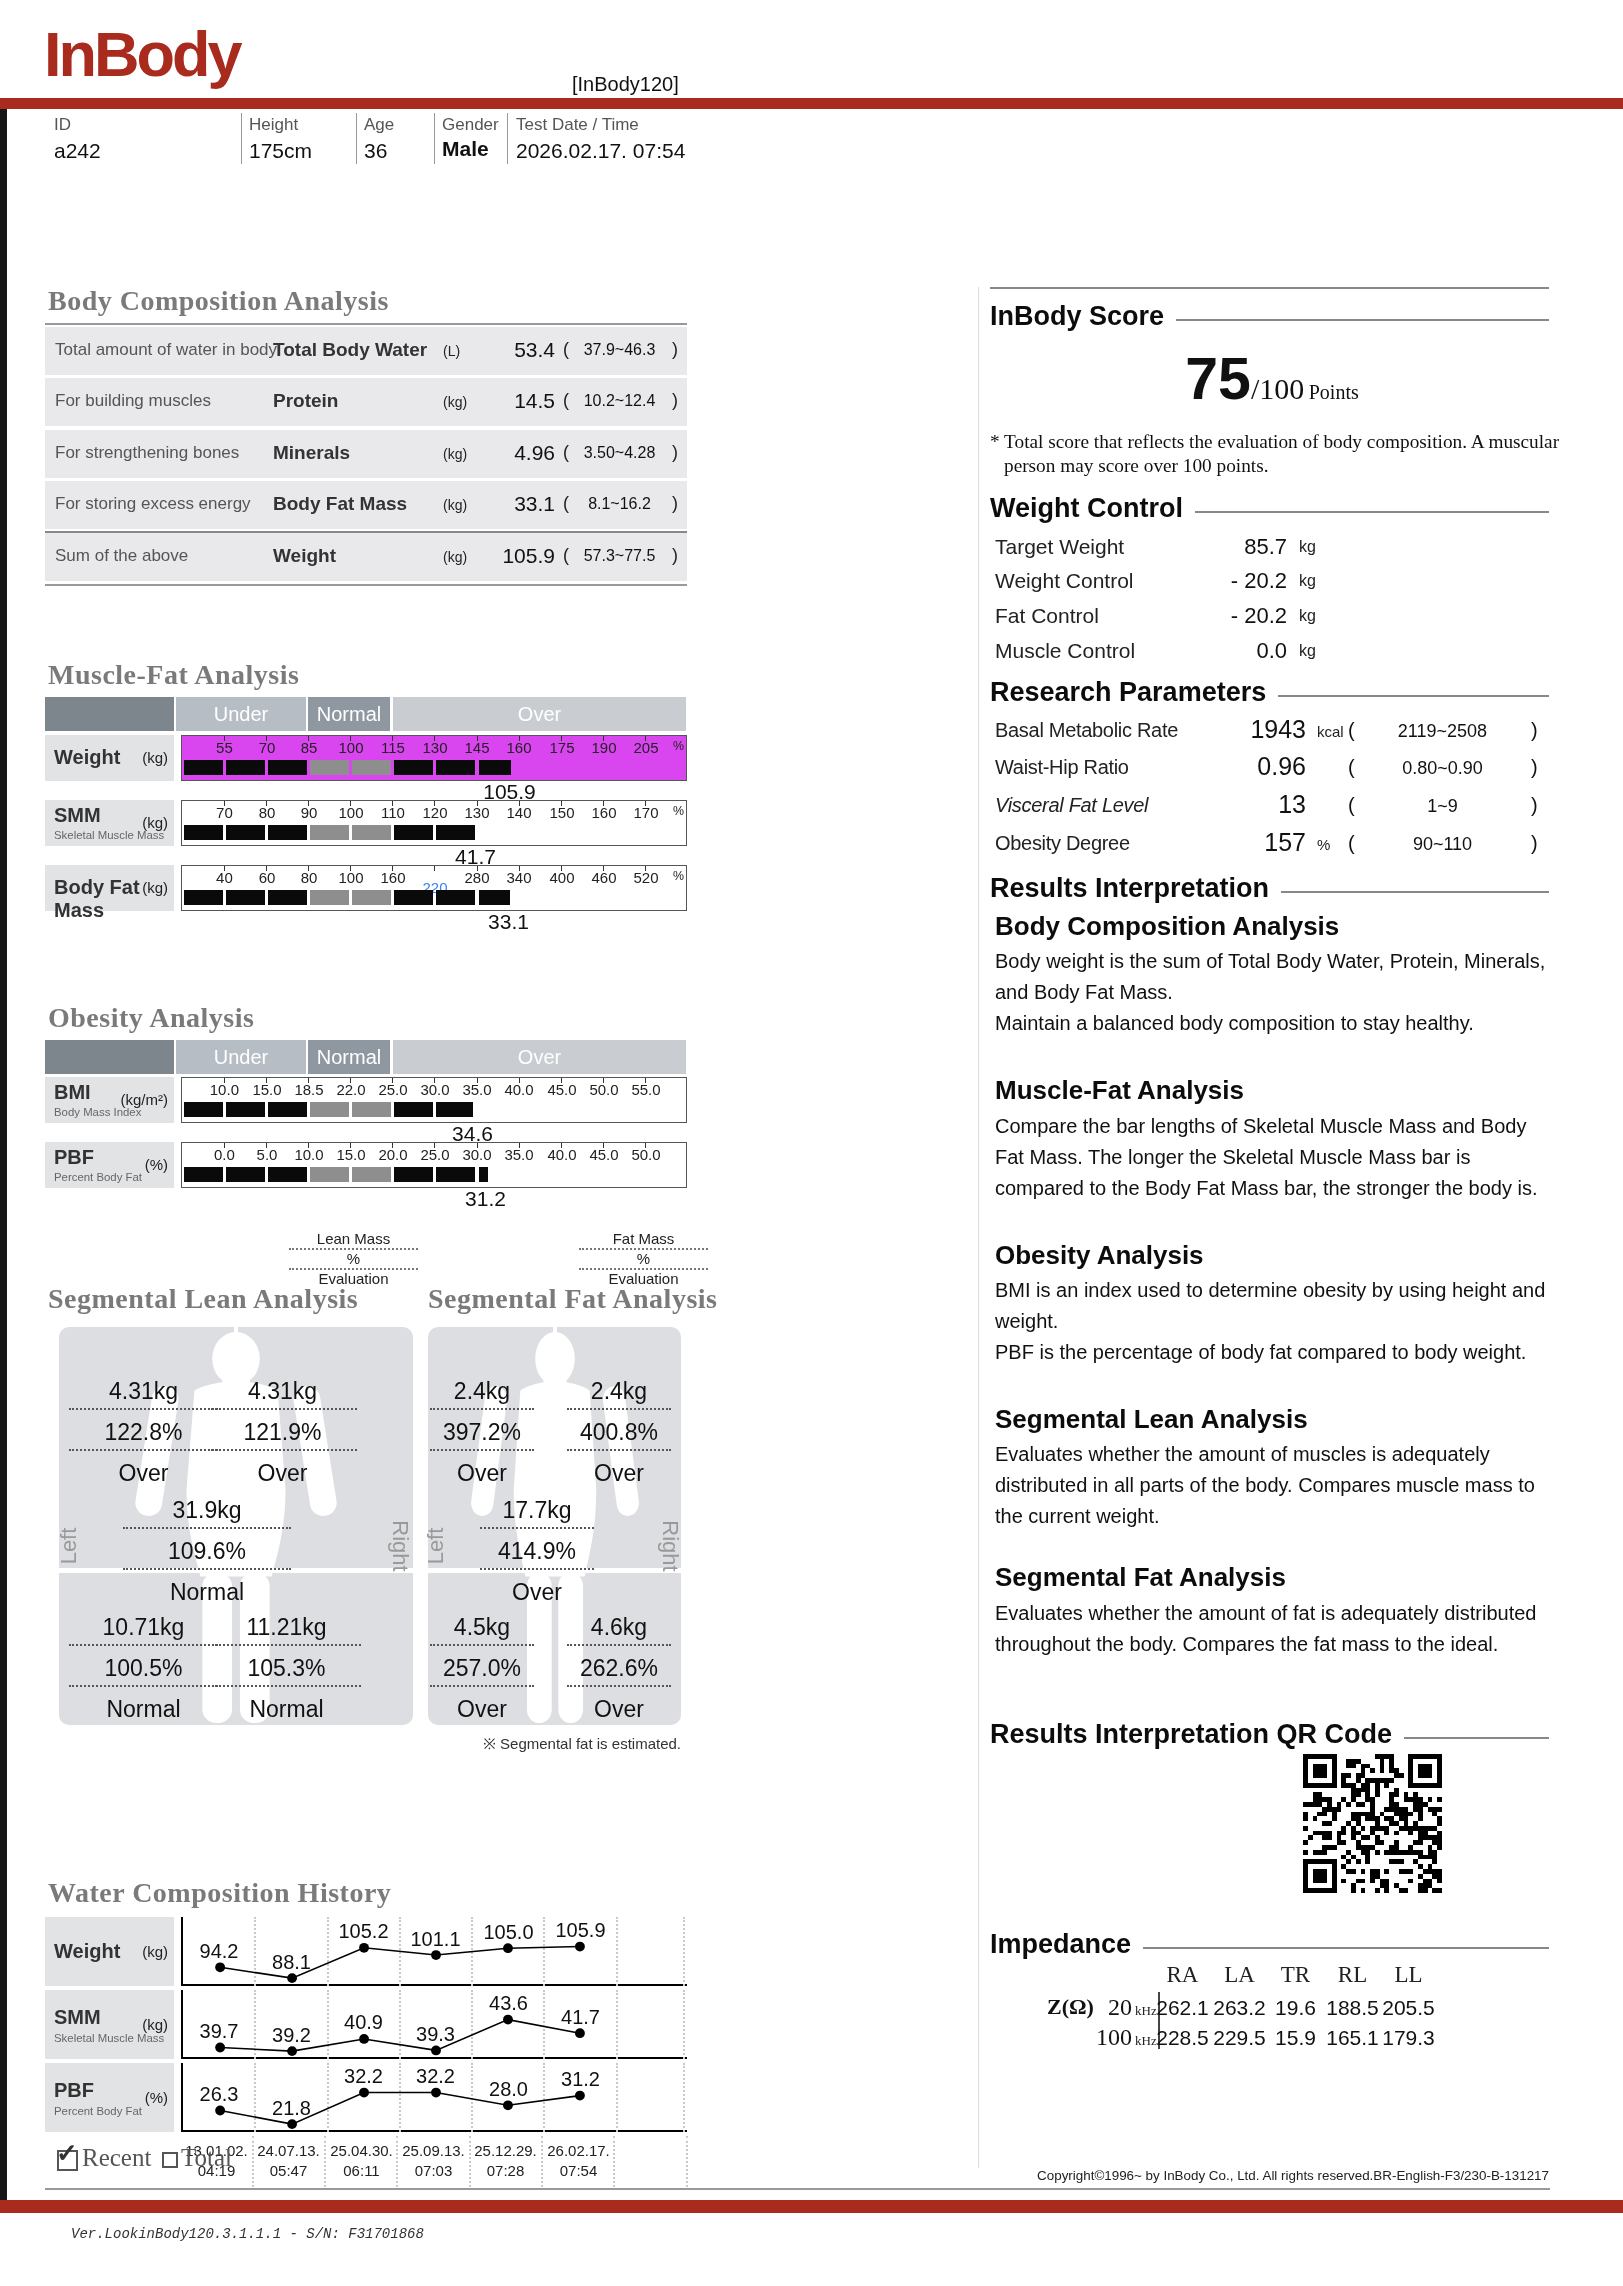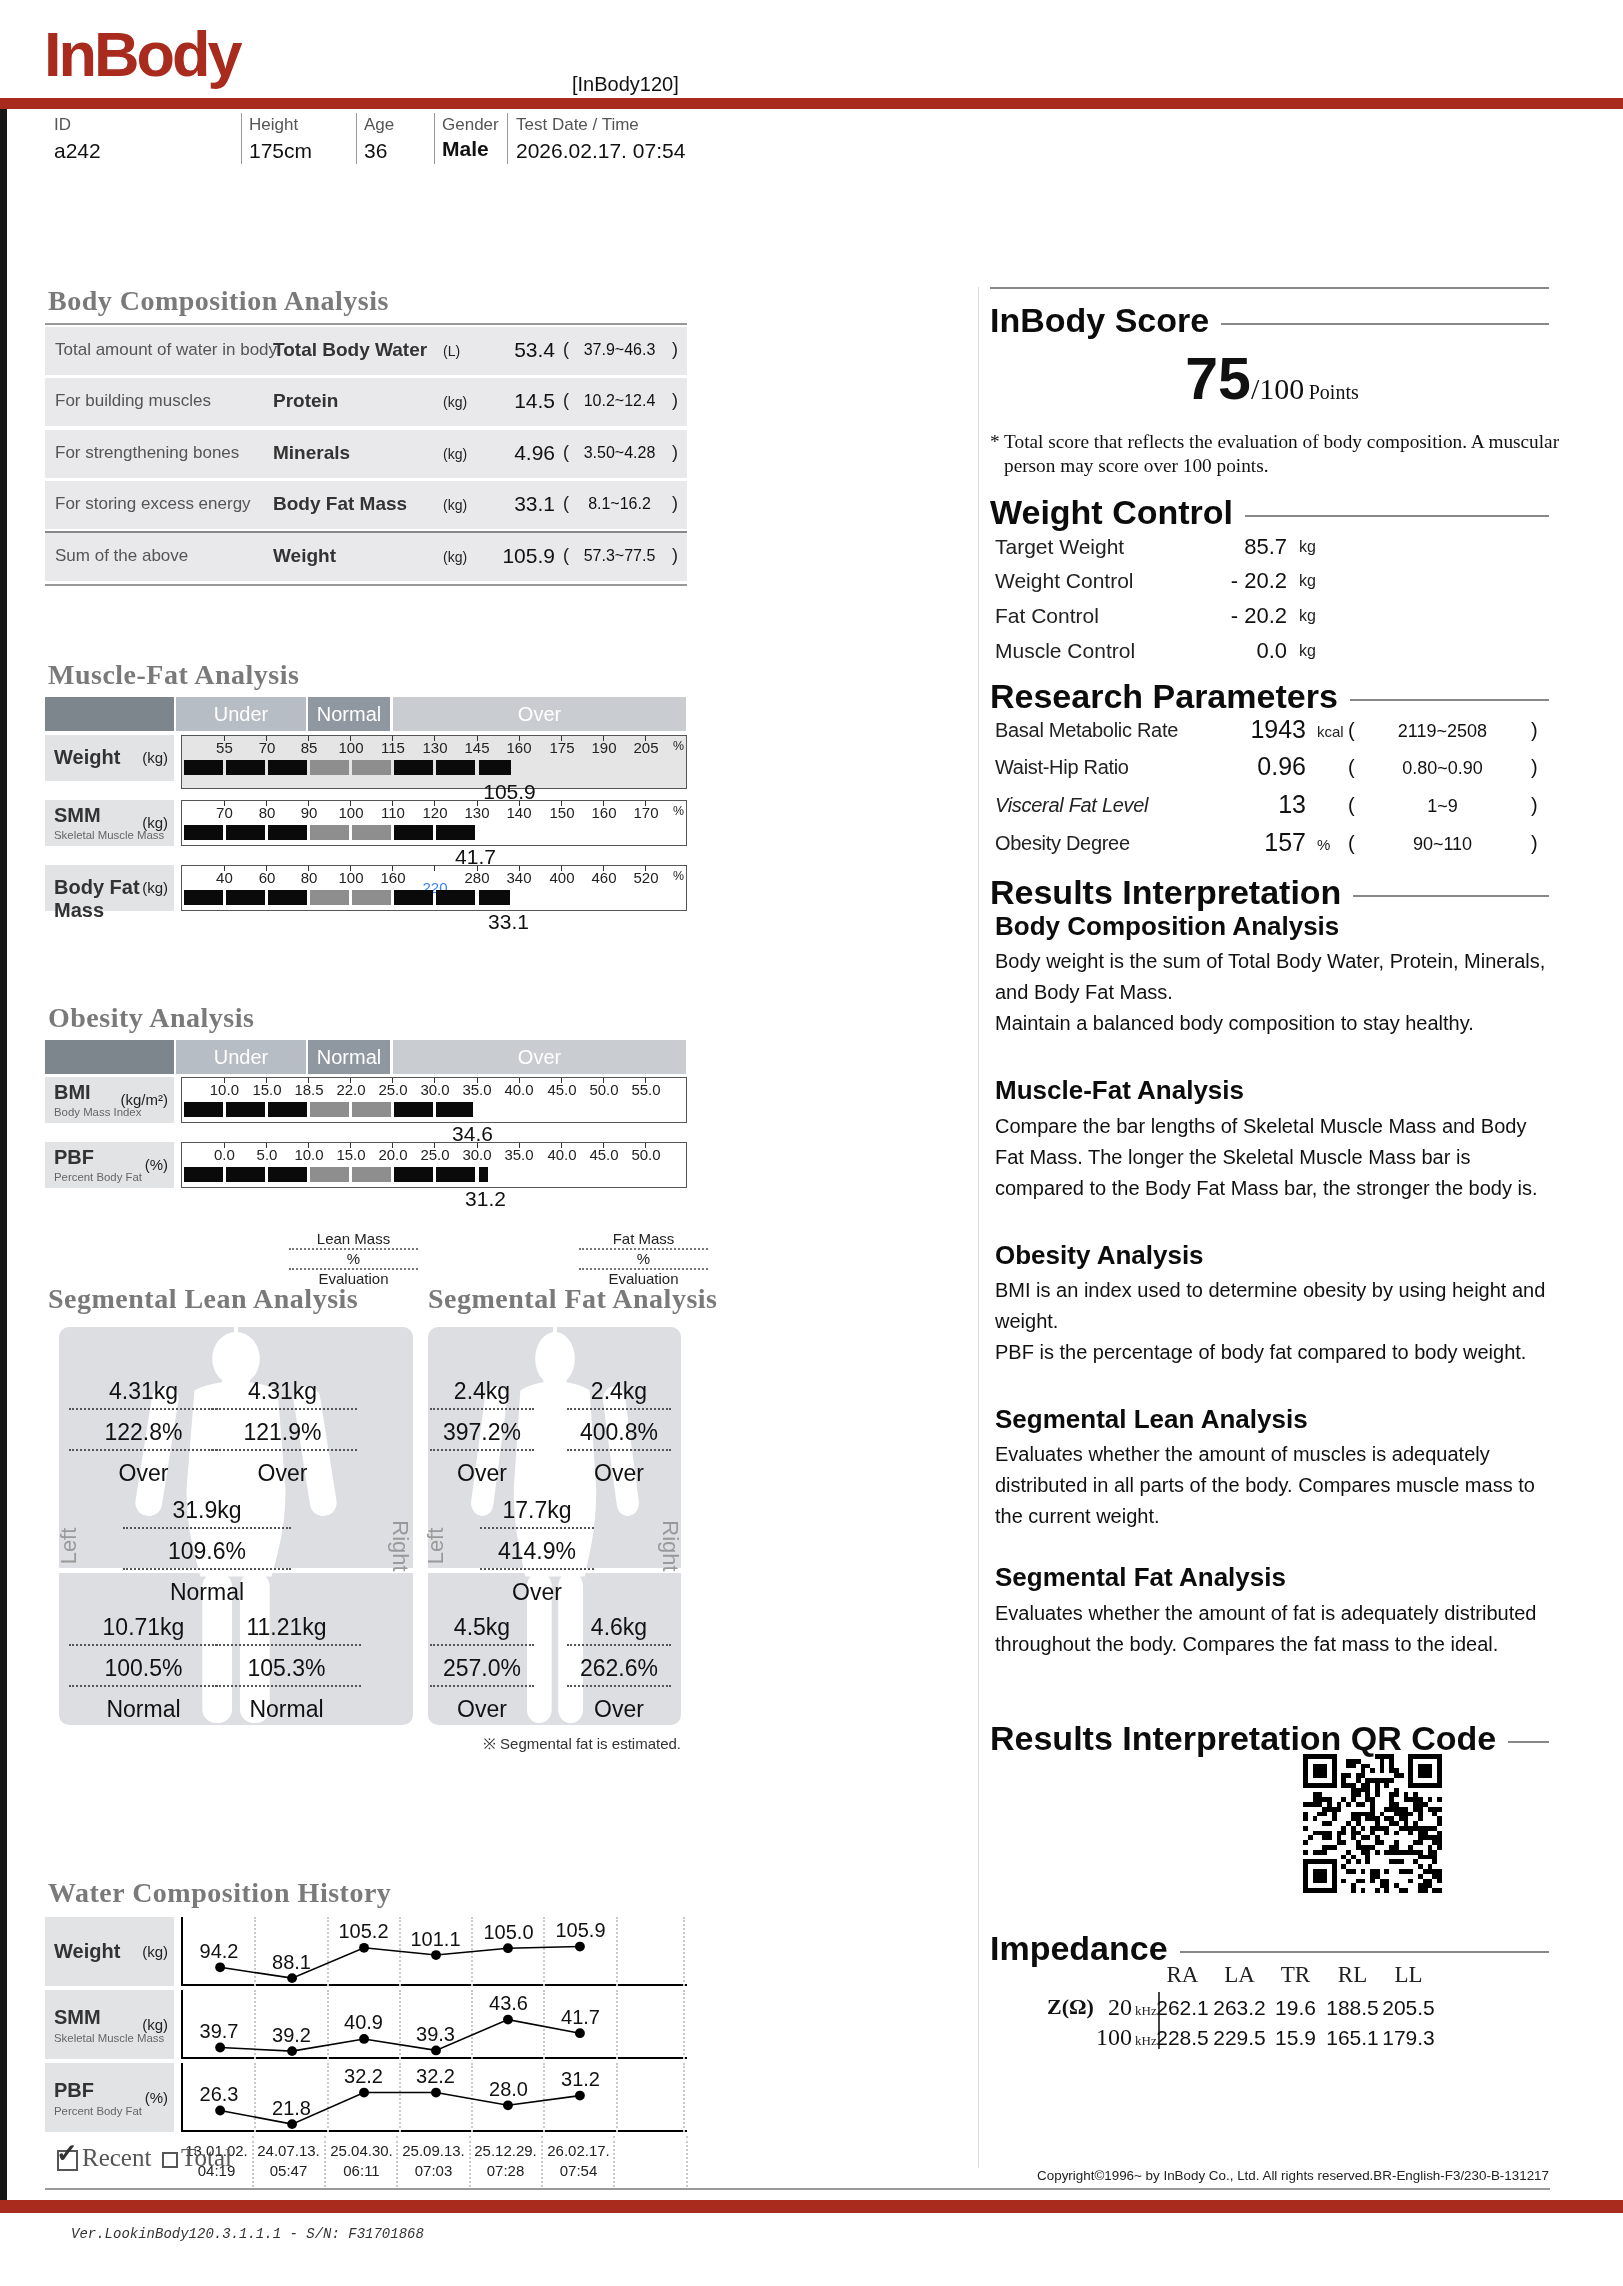--- a/index.html
+++ b/index.html
@@ -25,21 +25,21 @@
   .seg-panel{position:absolute;top:1327px;height:398px;background:#DCDEE1;border-radius:10px;}
   .seg-group{position:absolute;text-align:center;}
   .seg-line{font-size:23px;color:#111;padding-bottom:3px;margin-bottom:9px;}
   .seg-line.du{border-bottom:2px dotted #555;}
   .side-label{position:absolute;font-size:22px;color:#999;}
   .seg-legend{position:absolute;width:129px;text-align:center;font-size:15px;color:#222;}
   .seg-legend div{padding-bottom:1px;}
   .seg-legend .du{border-bottom:2px dotted #777;}
   
   .rh{position:absolute;left:990px;width:559px;display:flex;align-items:center;}
-  .rh b{font-size:34px;color:#0c0c0c;white-space:nowrap;}
+  .rh b{font-size:27px;color:#0c0c0c;white-space:nowrap;}
   .rh .rule{flex:1;border-top:2px solid #888;margin-left:12px;margin-top:6px;}
   .wc-label{position:absolute;left:995px;font-size:21px;color:#222;}
   .wc-val{position:absolute;left:1129px;width:158px;text-align:right;font-size:22px;}
   .wc-unit{position:absolute;left:1299px;font-size:16px;color:#222;}
   .rp-label{position:absolute;left:995px;font-size:20px;color:#222;letter-spacing:-0.3px;}
   .rp-val{position:absolute;left:1148px;width:158px;text-align:right;font-size:25px;}
   .rp-unit{position:absolute;left:1317px;font-size:15px;color:#222;}
   .rp-po{position:absolute;left:1348px;font-size:20px;}
   .rp-range{position:absolute;left:1361px;width:163px;text-align:center;font-size:18px;}
   .rp-pc{position:absolute;left:1531px;font-size:20px;}
@@ -142,21 +142,21 @@
     <div class="zone-b" style="left:131px;width:130px;background:#B7BDC4;">Under</div>
     <div class="zone-b" style="left:263px;width:82px;background:#8F97A0;">Normal</div>
     <div class="zone-b" style="left:348px;width:293px;background:#C9CDD2;">Over</div>
   </div>
   <div id="mf-rows">
       <div style="position: absolute; left: 45px; top: 735px; width: 642px; height: 65px;">
         <div style="position: absolute; left: 0px; top: 0px; width: 129px; height: 46px; background: rgb(226, 227, 229);">
           <div style="position: absolute; left: 9px; top: 11px; font-size: 20px; font-weight: bold; color: rgb(51, 51, 51);">Weight</div>
           <div style="position: absolute; right: 6px; top: 14px; font-size: 15px; color: rgb(34, 34, 34);">(kg)</div>
         </div>
-        <div style="position: absolute; left: 136px; top: 0px; width: 506px; height: 54px; border: 1px solid rgb(85, 85, 85); box-sizing: border-box; background: #e5e5e5;">
+        <div style="position: absolute; left: 136px; top: 0px; width: 506px; height: 46px; border: 1px solid rgb(85, 85, 85); box-sizing: border-box; background: #d946ef;">
           <div style="position: absolute; left: 42px; top: 0px; width: 1px; height: 5px; background: rgb(51, 51, 51);"></div>
           <div style="position: absolute; left: 21.4px; top: 3px; width: 42px; text-align: center; font-size: 15px; color: rgb(34, 34, 34);">55</div>
           <div style="position: absolute; left: 84px; top: 0px; width: 1px; height: 5px; background: rgb(51, 51, 51);"></div>
           <div style="position: absolute; left: 64px; top: 3px; width: 42px; text-align: center; font-size: 15px; color: rgb(34, 34, 34);">70</div>
           <div style="position: absolute; left: 126px; top: 0px; width: 1px; height: 5px; background: rgb(51, 51, 51);"></div>
           <div style="position: absolute; left: 106px; top: 3px; width: 42px; text-align: center; font-size: 15px; color: rgb(34, 34, 34);">85</div>
           <div style="position: absolute; left: 168px; top: 0px; width: 1px; height: 5px; background: rgb(51, 51, 51);"></div>
           <div style="position: absolute; left: 148px; top: 3px; width: 42px; text-align: center; font-size: 15px; color: rgb(34, 34, 34);">100</div>
           <div style="position: absolute; left: 210px; top: 0px; width: 1px; height: 5px; background: rgb(51, 51, 51);"></div>
           <div style="position: absolute; left: 190px; top: 3px; width: 42px; text-align: center; font-size: 15px; color: rgb(34, 34, 34);">115</div>

